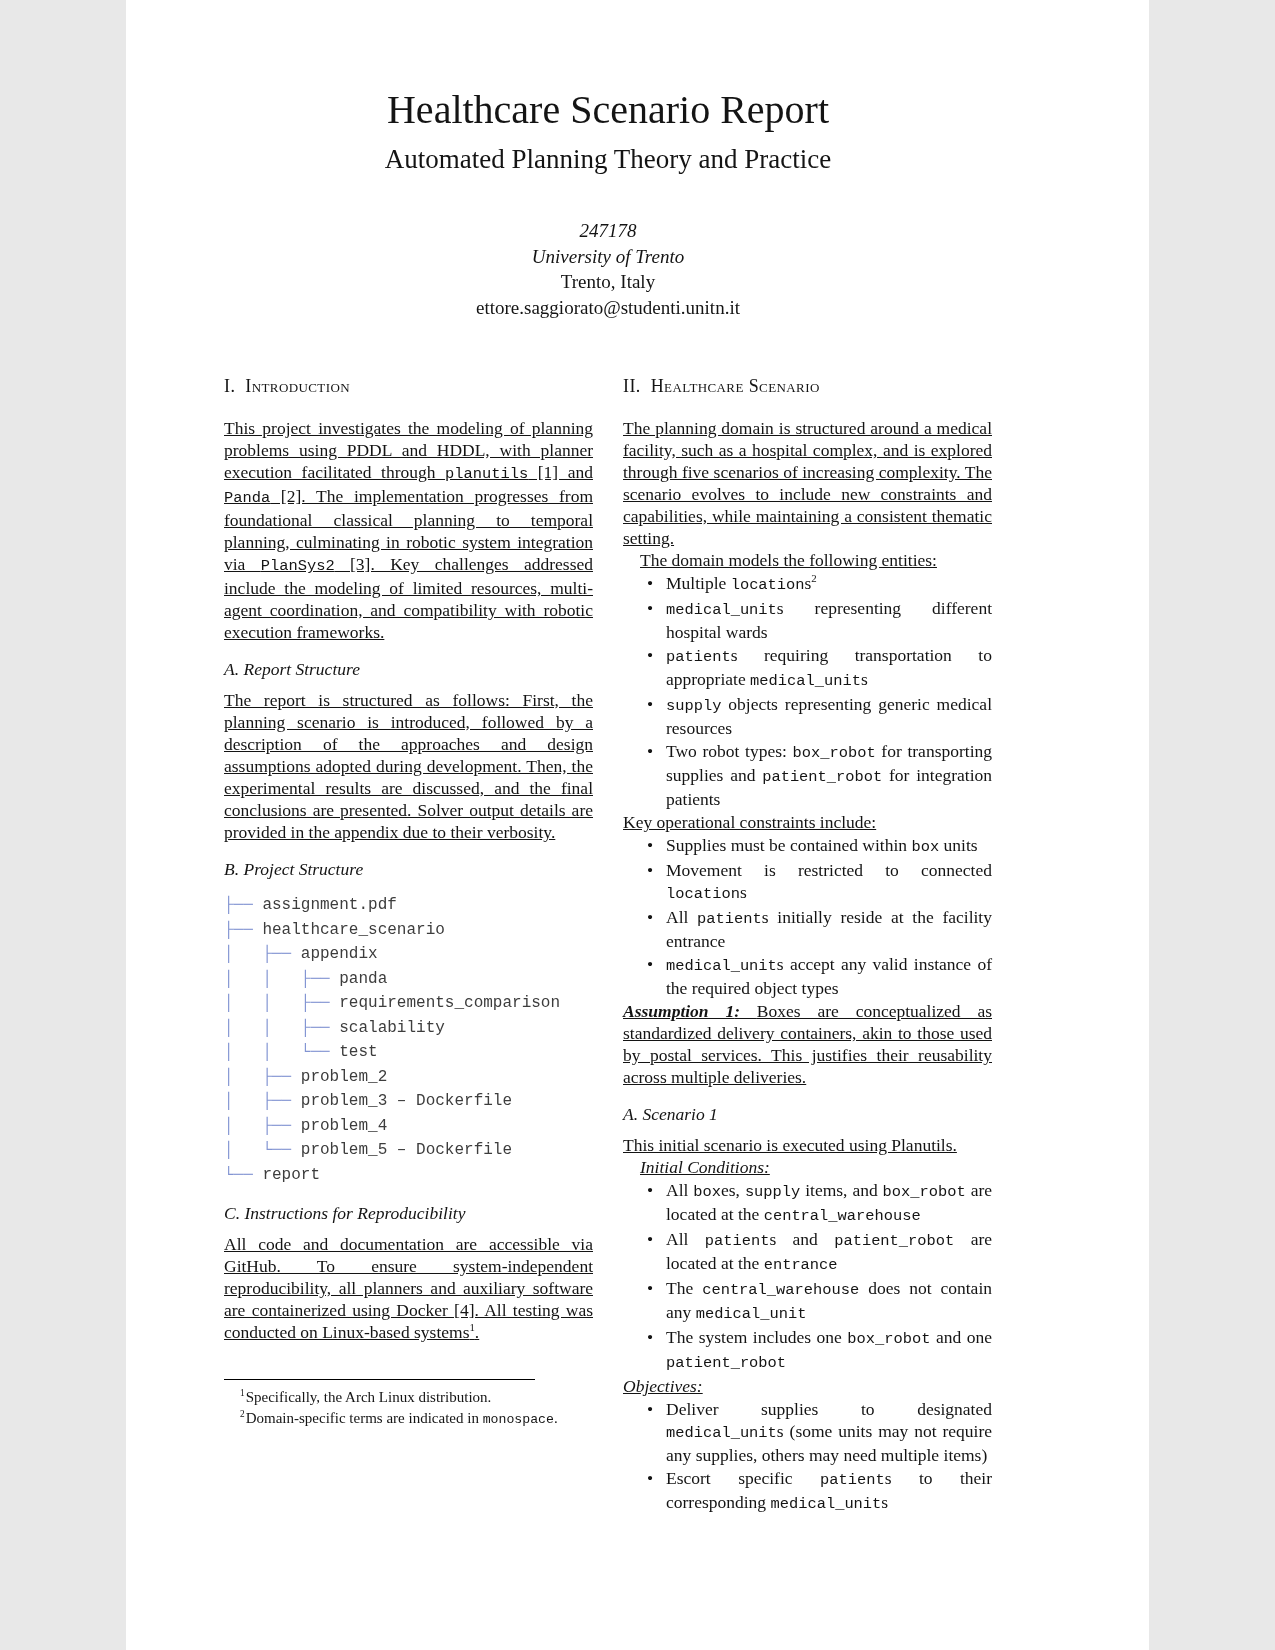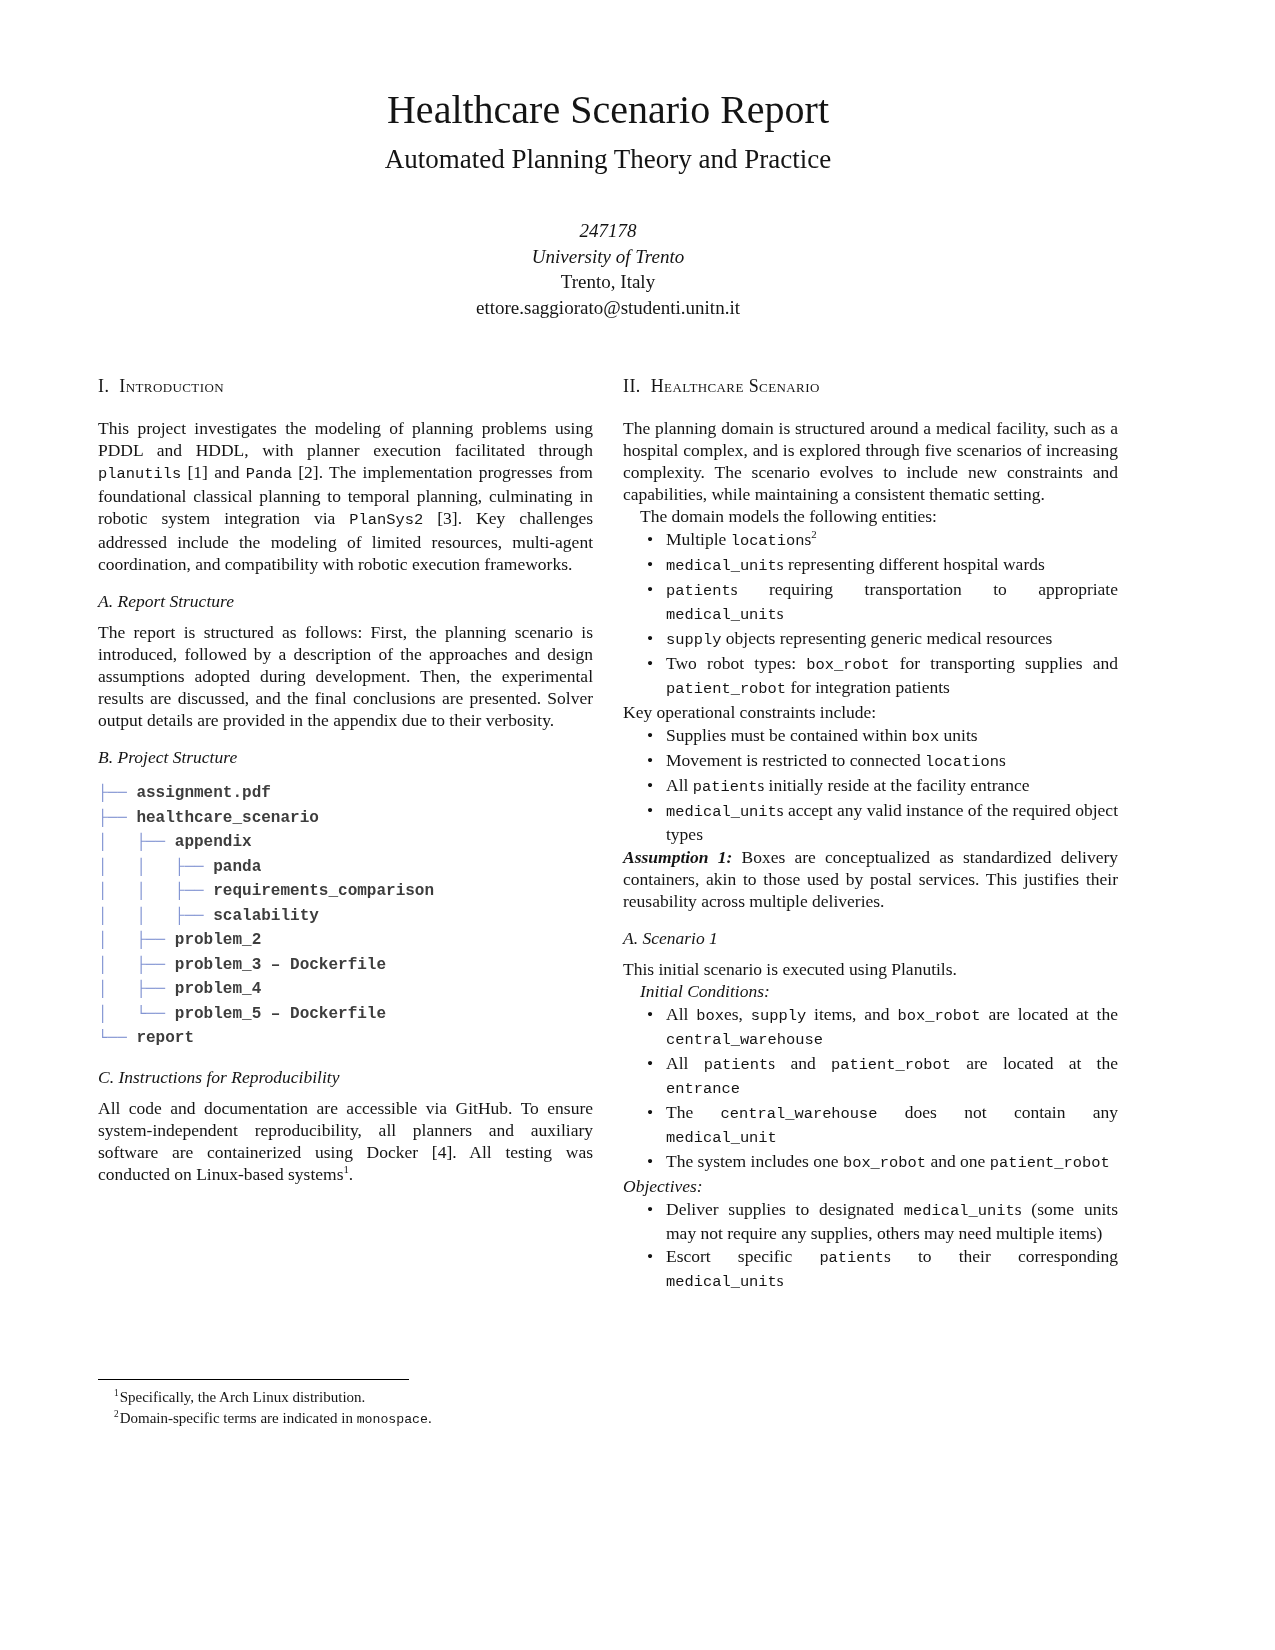--- a/index.html
+++ b/index.html
@@ -1,50 +1,50 @@
 <!DOCTYPE html>
 <html><head>
 <meta charset="utf-8">
 <style>
   * { box-sizing: border-box; }
   html, body { margin: 0; padding: 0; background: #e8e8e8; }
   .page {
-    width: 1275px; height: 1650px; background: #ffffff; margin: 0 auto;
+    width: 1023px; height: 1650px; background: #ffffff; margin: 0 auto;
     font-family: "Liberation Serif", serif; font-size: 17.5px; color: #141414;
     overflow: hidden;
   }
   .inner { padding: 86px 157px 0 98px; }
 
   
   .title { font-size: 40px; font-weight: normal; text-align: center; margin: 0; line-height: 48px; }
   .subtitle { font-size: 27px; text-align: center; margin-top: 8px; line-height: 34px; }
   .author { text-align: center; margin-top: 42px; font-size: 19px; line-height: 25.5px; }
 
   
   .cols { display: flex; gap: 30px; margin-top: 54px; height: 1058px; }
   .col { width: 495px; display: flex; flex-direction: column; }
 
   
   .sec { font-weight: normal; font-variant: small-caps; font-size: 18px; letter-spacing: 0.4px; margin: 2px 0 20px; }
   .sec-num { margin-right: 10px; }
   .sub { font-style: italic; font-weight: normal; font-size: 17.5px; margin: 16px 0 9px; }
 
   
-  p.body { margin: 0; text-align: justify; line-height: 22px; }
+  p.body { margin: 0; text-align: justify; line-height: 22px; text-decoration: underline; }
   .indent { text-indent: 17px; }
   .it { font-style: italic; }
   .bd { font-weight: bold; }
   .mono { font-family: "Liberation Mono", monospace; font-size: 0.88em; }
   sup { font-size: 62%; line-height: 0; }
 
   
   .tree { font-family: "Liberation Mono", monospace; font-size: 16px; line-height: 24.5px; margin: 4px 0 0; }
   .tree-line { white-space: pre; }
   .tree-prefix { color: #8294d2; }
-  .tree-name { color: #3d3d3d; font-weight: bold; }
+  .tree-name { color: #3d3d3d; }
 
   
   .blist { list-style: none; margin: 0; padding: 0; }
   .bitem { position: relative; padding-left: 43px; text-align: justify; line-height: 22px; margin: 1px 0; }
   .bullet { position: absolute; left: 24px; }
 
   
   .assume { margin-top: 3px; }
 
   
@@ -88,20 +88,21 @@
             <div class="tree-line"><span class="tree-prefix">├── </span><span class="tree-name">healthcare_scenario</span></div>
 
             <div class="tree-line"><span class="tree-prefix">│   ├── </span><span class="tree-name">appendix</span></div>
 
             <div class="tree-line"><span class="tree-prefix">│   │   ├── </span><span class="tree-name">panda</span></div>
 
             <div class="tree-line"><span class="tree-prefix">│   │   ├── </span><span class="tree-name">requirements_comparison</span></div>
 
             <div class="tree-line"><span class="tree-prefix">│   │   ├── </span><span class="tree-name">scalability</span></div>
 
+            <div class="tree-line"><span class="tree-prefix">│   │   └── </span><span class="tree-name">test</span></div>
 
 
             <div class="tree-line"><span class="tree-prefix">│   ├── </span><span class="tree-name">problem_2</span></div>
 
             <div class="tree-line"><span class="tree-prefix">│   ├── </span><span class="tree-name">problem_3 – Dockerfile</span></div>
 
             <div class="tree-line"><span class="tree-prefix">│   ├── </span><span class="tree-name">problem_4</span></div>
 
             <div class="tree-line"><span class="tree-prefix">│   └── </span><span class="tree-name">problem_5 – Dockerfile</span></div>
 

